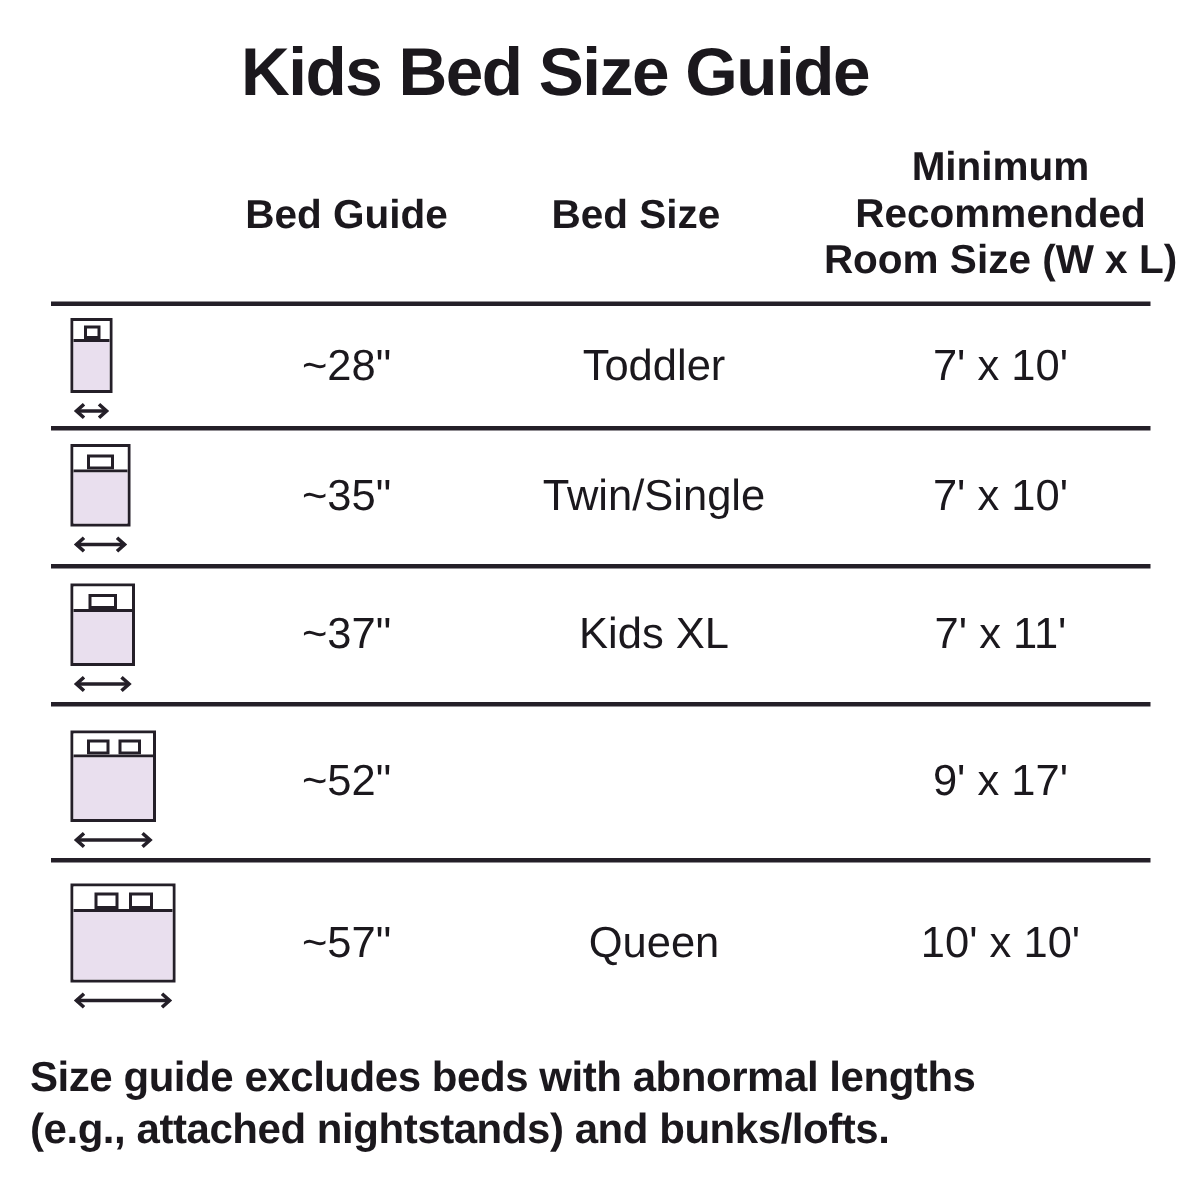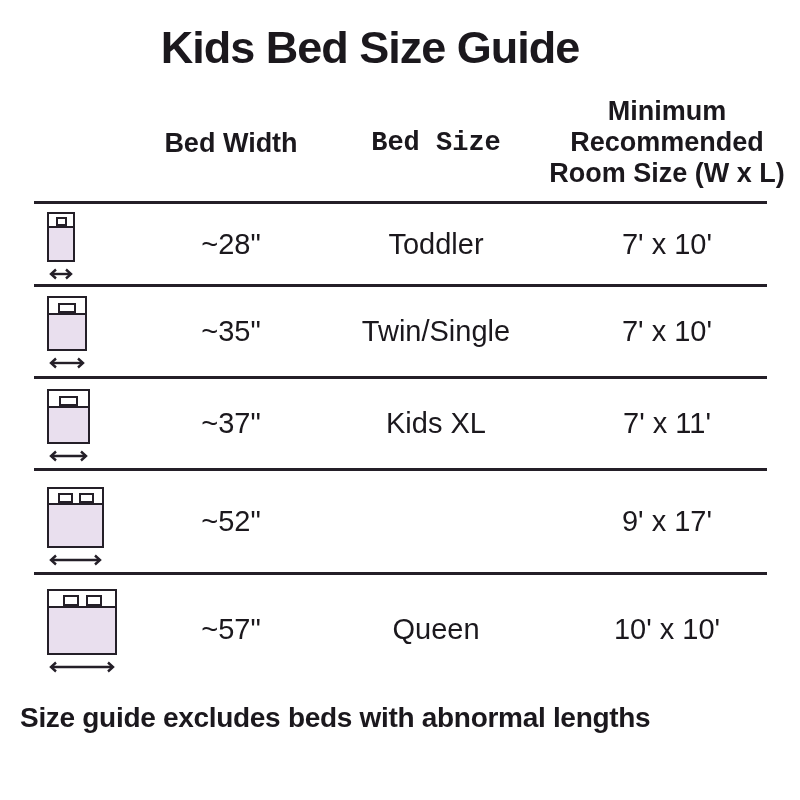--- a/index.html
+++ b/index.html
@@ -18,21 +18,21 @@
     position:absolute; left:0; top:22px; width:740px;
     text-align:center; font-size:45px; font-weight:700; letter-spacing:-1px;
   }
   
   .hcell{
     position:absolute; font-weight:700; font-size:27px; text-align:center;
     display:flex; align-items:center; justify-content:center;
   }
   .hcell.single{top:126px; height:34px;}
   .h-width{left:131px; width:200px;}
-  .h-size{left:336px; width:200px;font-family:Liberation Mono, monospace;}
+  .h-size{left:324px; width:200px;}
   .h-room{left:527px; width:280px; top:96px; line-height:31px; display:block;}
   
   .sep{
     position:absolute; left:34px; width:733px; height:3px; background:var(--line);
   }
   
   .row{position:absolute; left:0; width:800px;}
   .cell{
     position:absolute; top:0; height:100%; width:200px;
     display:flex; align-items:center; justify-content:center;
@@ -63,21 +63,21 @@
     text-align:left; font-size:28px; font-weight:700; line-height:35px; letter-spacing:-0.3px;
   }
 </style>
 </head>
 <body>
 
 <div class="canvas">
 
   <div class="title">Kids Bed Size Guide</div>
 
-  <div class="hcell single h-width">Bed Width</div>
+  <div class="hcell single h-width">Bed Guide</div>
   <div class="hcell single h-size">Bed Size</div>
   <div class="hcell h-room">
     <div>Minimum</div>
     <div>Recommended</div>
     <div>Room Size (W x L)</div>
   </div>
 
   <div class="sep" style="top:201px"></div>
   <div class="sep" style="top:284px"></div>
   <div class="sep" style="top:376px"></div>
@@ -175,15 +175,16 @@
         <polyline points="61,2.5 66,7 61,11.5"></polyline>
       </svg>
     </div>
     <div class="cell c1">~57"</div>
     <div class="cell c2">Queen</div>
     <div class="cell c3">10' x 10'</div>
   </div>
 
   <div class="footer">
     <div>Size guide excludes beds with abnormal lengths</div>
+    <div>(e.g., attached nightstands) and bunks/lofts.</div>
   </div>
 
 </div>
 
 </body></html>

